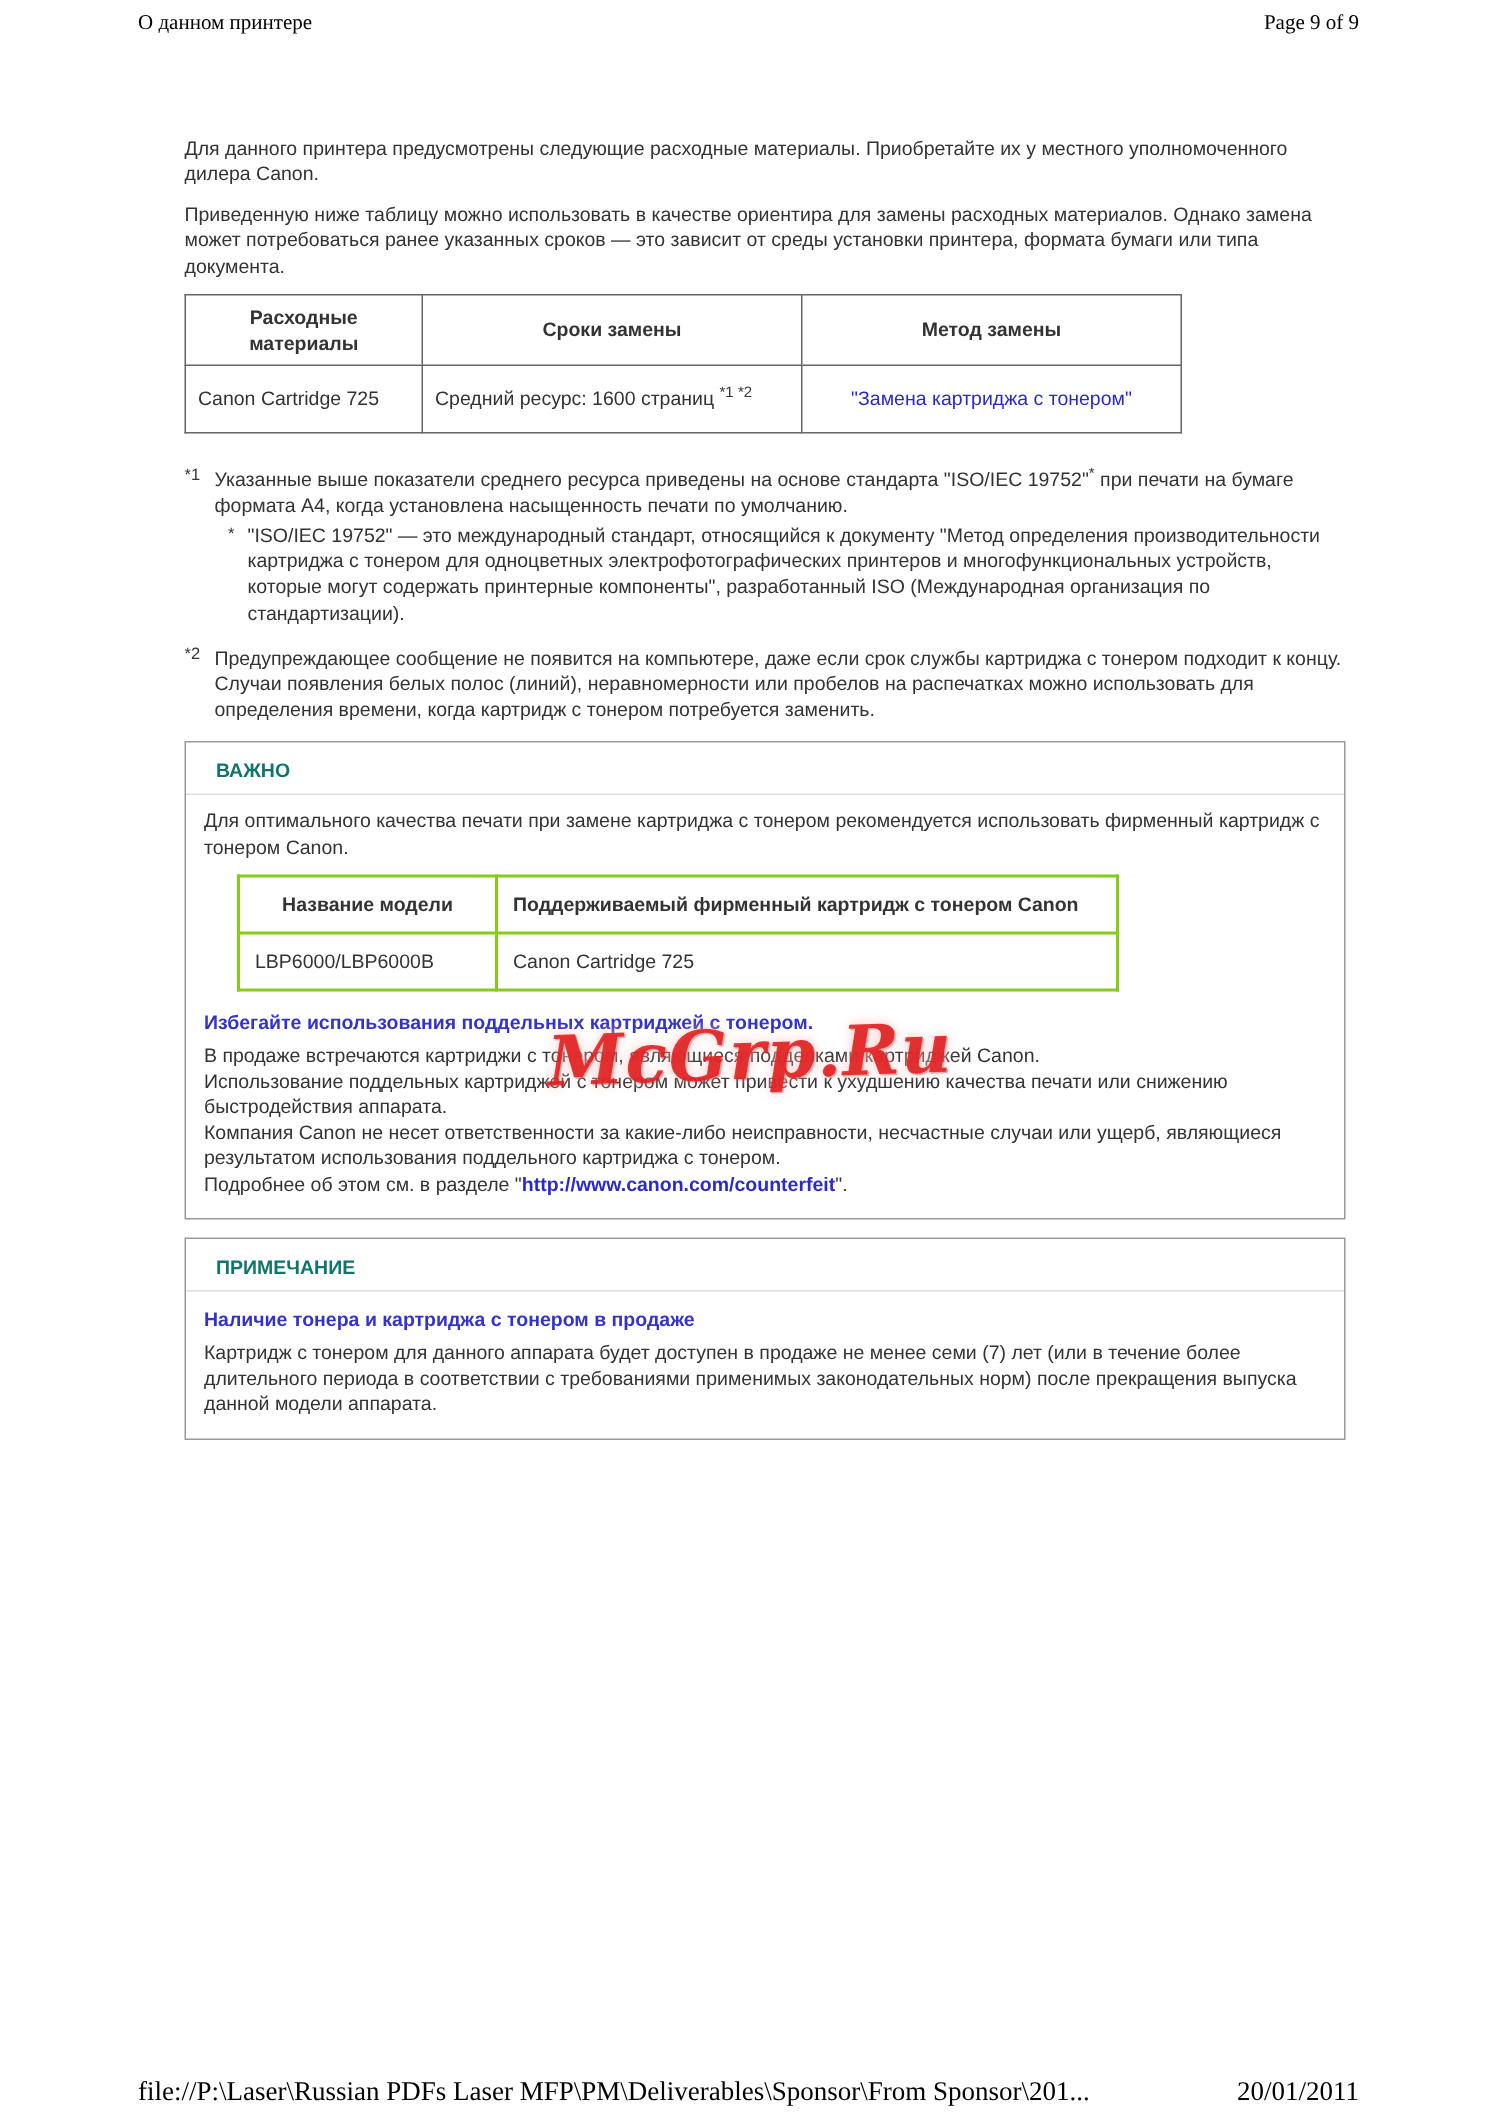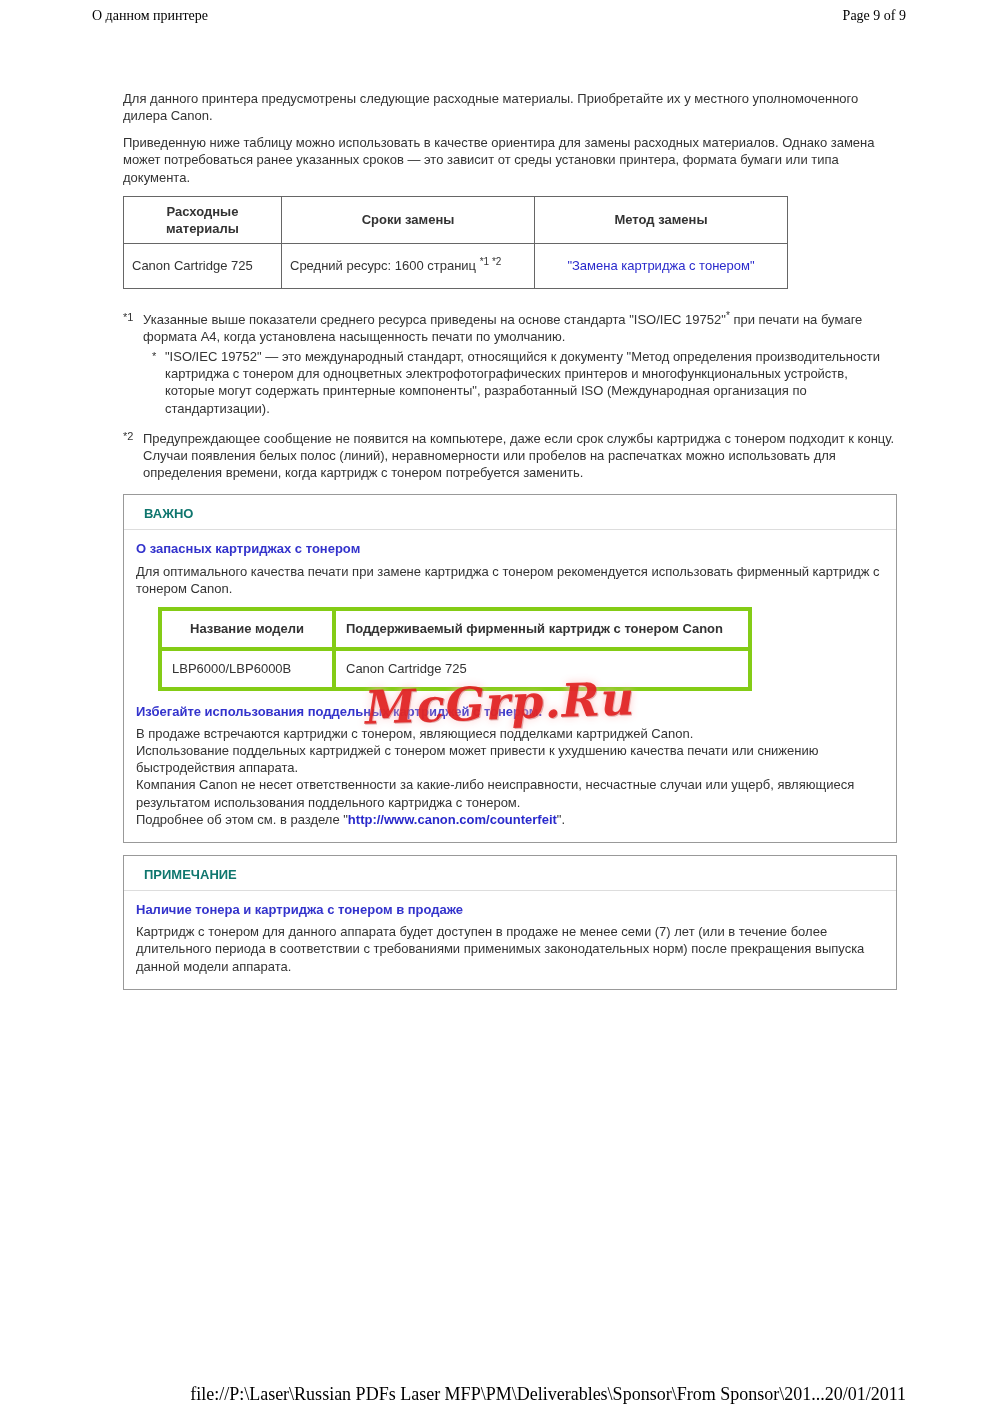--- a/index.html
+++ b/index.html
@@ -46,40 +46,40 @@
 
   .callout { border: 1px solid #999999; margin-top: 10px; padding: 0 16px 14px 12px; }
   .callout + .callout { margin-top: 12px; }
   .callout-label {
     color: #0f766e; font-weight: bold; font-size: 13px;
     padding: 10px 0 7px 20px;
     border-bottom: 1px solid #dddddd;
     margin: 0 -16px 8px -12px;
   }
   .model-table { margin: 10px 0 12px 22px; }
-  .model-table th, .model-table td { border: 4px solid #84cc16; height: 30px; padding: 3px 10px; }
+  .model-table th, .model-table td { border: 2px solid #84cc16; height: 30px; padding: 3px 10px; }
   .model-table th { font-weight: bold; }
   .mt-col1 { width: 150px; text-align: center; }
   .mt-col2 { width: 392px; text-align: left; }
   .model-table td { text-align: left; }
 
   .watermark {
     position: absolute; left: 500px; top: 676px;
     transform: translateX(-50%) rotate(-2deg);
     font-family: "DejaVu Serif", serif;
     font-style: italic; font-weight: bold;
     font-size: 46px; letter-spacing: 1px;
     color: rgba(224, 28, 28, 0.88);
     text-shadow: 0 0 8px rgba(255, 190, 190, 0.9), 1px 1px 0 rgba(150, 0, 0, 0.35);
     pointer-events: none; white-space: nowrap;
   }
 
   .page-footer {
     position: absolute; bottom: 10px; left: 92px; right: 94px;
-    display: flex; justify-content: flex-end; align-items: baseline;
+    display: flex; justify-content: space-between; align-items: baseline;
     font-family: "Liberation Serif", serif; font-size: 18px; color: #000000;
     white-space: nowrap;
   }
 </style>
 </head>
 <body>
 
 <div class="page-header">
   <span>О данном принтере</span>
   <span>Page 9 of 9</span>
@@ -124,21 +124,20 @@
     <div class="footnote">
       <span class="fn-marker">*2</span>
       <div class="fn-body">
         <p>Предупреждающее сообщение не появится на компьютере, даже если срок службы картриджа с тонером подходит к концу. Случаи появления белых полос (линий), неравномерности или пробелов на распечатках можно использовать для определения времени, когда картридж с тонером потребуется заменить.</p>
       </div>
     </div>
   </div>
 
   <div class="callout">
     <div class="callout-label">ВАЖНО</div>
-    <p class="blue-heading">О запасных картриджах с тонером</p>
     <p>Для оптимального качества печати при замене картриджа с тонером рекомендуется использовать фирменный картридж с тонером Canon.</p>
 
     <table class="model-table">
       <tbody>
           <tr>
         <th class="mt-col1">Название модели</th>
         <th class="mt-col2">Поддерживаемый фирменный картридж с тонером Canon</th>
       </tr>
       <tr>
         <td>LBP6000/LBP6000B</td>

